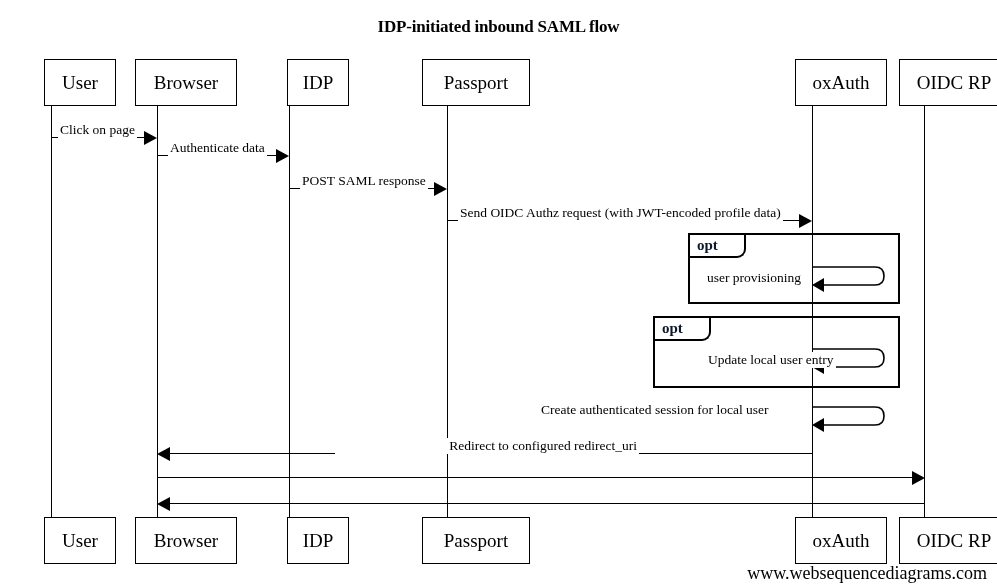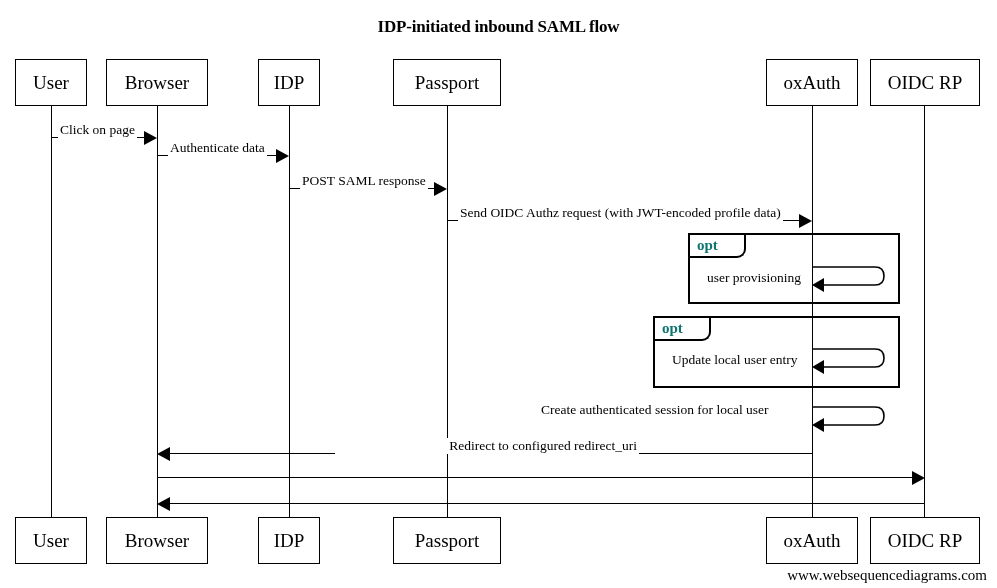--- a/index.html
+++ b/index.html
@@ -33,20 +33,21 @@
     box-sizing: border-box;
     border: 1.6px solid #000000;
     background: #ffffff;
     display: flex;
     align-items: center;
     justify-content: center;
     font-size: 19px;
     color: #000000;
     z-index: 4;
     white-space: nowrap;
+    margin-left: 29px;
   }
   .lifeline {
     position: absolute;
     width: 1.4px;
     background: #000000;
     z-index: 1;
   }
   
   .msg-line {
     position: absolute;
@@ -104,34 +105,34 @@
     z-index: 3;
   }
   .frag-label .pent {
     position: relative;
     box-sizing: border-box;
     display: flex;
     align-items: center;
     padding-left: 7px;
     font-size: 15px;
     font-weight: bold;
-    color: #0f766e;
+    color: #0f172a;
     background: #ffffff;
     border-right: 2px solid #000000;
     border-bottom: 2px solid #000000;
     height: 23px;
     width: 56px;
     border-bottom-right-radius: 9px;
   }
   
   .footer-credit {
     position: absolute;
     right: 10px;
     bottom: 4px;
-    font-size: 15px;
+    font-size: 18px;
     color: #000000;
     white-space: nowrap;
     text-align: right;
   }
 </style>
 </head>
 <body>
 
 <div id="canvas">
 
@@ -194,21 +195,21 @@
     </svg>
   </div>
 
   <div class="frag" style="left:653px; top:316px; width:247px; height:72px;"></div>
   <div class="frag-label" style="left:655px; top:318px;">
     <div class="pent">
         <span>opt</span>
       </div>
   </div>
 
-  <div class="msg-label" style="left:670px; top:352px;">Update local user entry</div>
+  <div class="msg-label" style="left:706px; top:352px;">Update local user entry</div>
   <div class="self-loop" style="left:812px; top:346px;">
     <svg width="80" height="32" viewBox="0 0 80 32">
       <path d="M 0 3 L 63 3 Q 72 3 72 12 Q 72 21 63 21 L 10 21" fill="none" stroke="#000000" stroke-width="1.6"></path>
       <polygon points="12,14 12,28 0,21" fill="#000000"></polygon>
     </svg>
   </div>
 
   <div class="msg-label" style="left:539px; top:402px;">Create authenticated session for local user</div>
   <div class="self-loop" style="left:812px; top:404px;">
     <svg width="80" height="32" viewBox="0 0 80 32">

